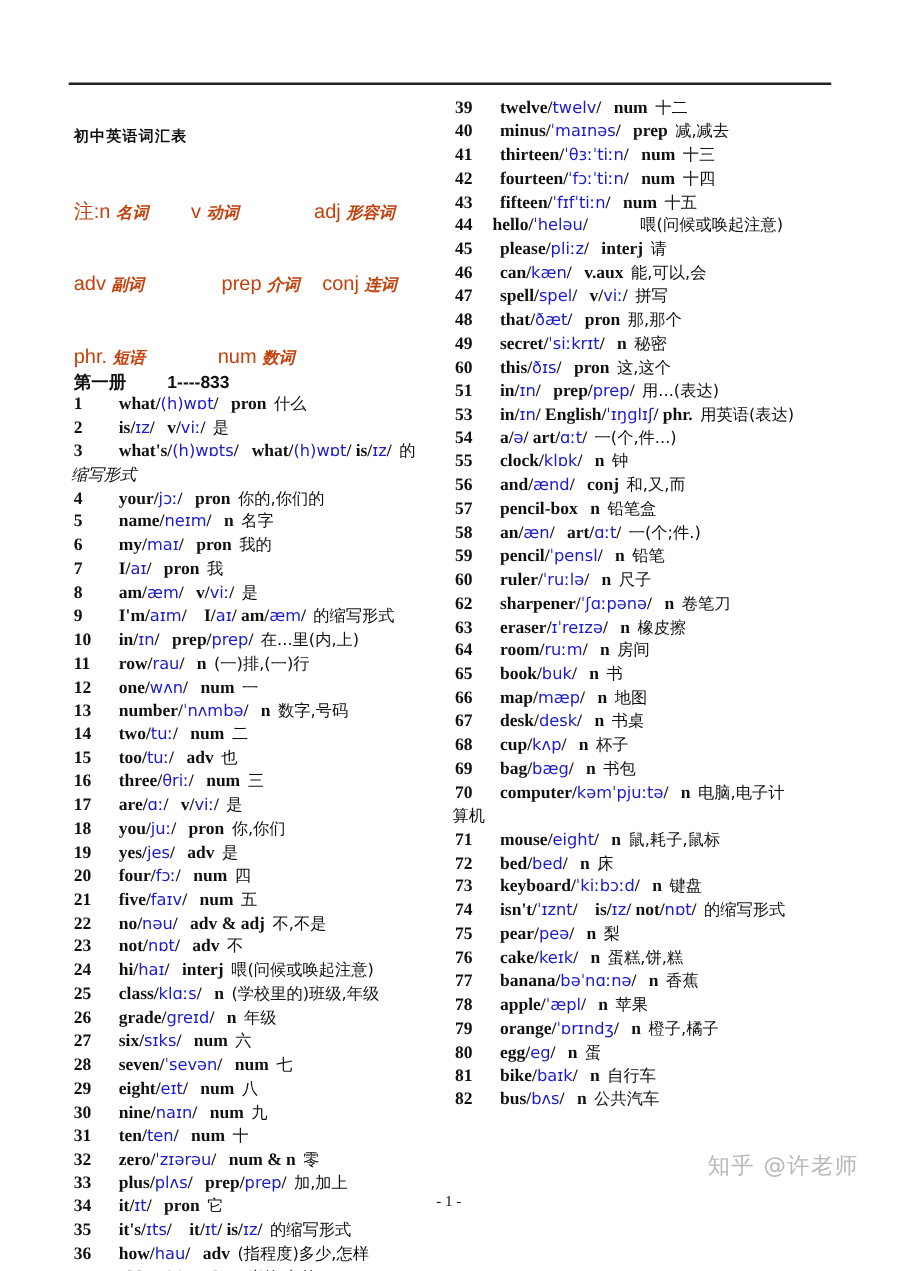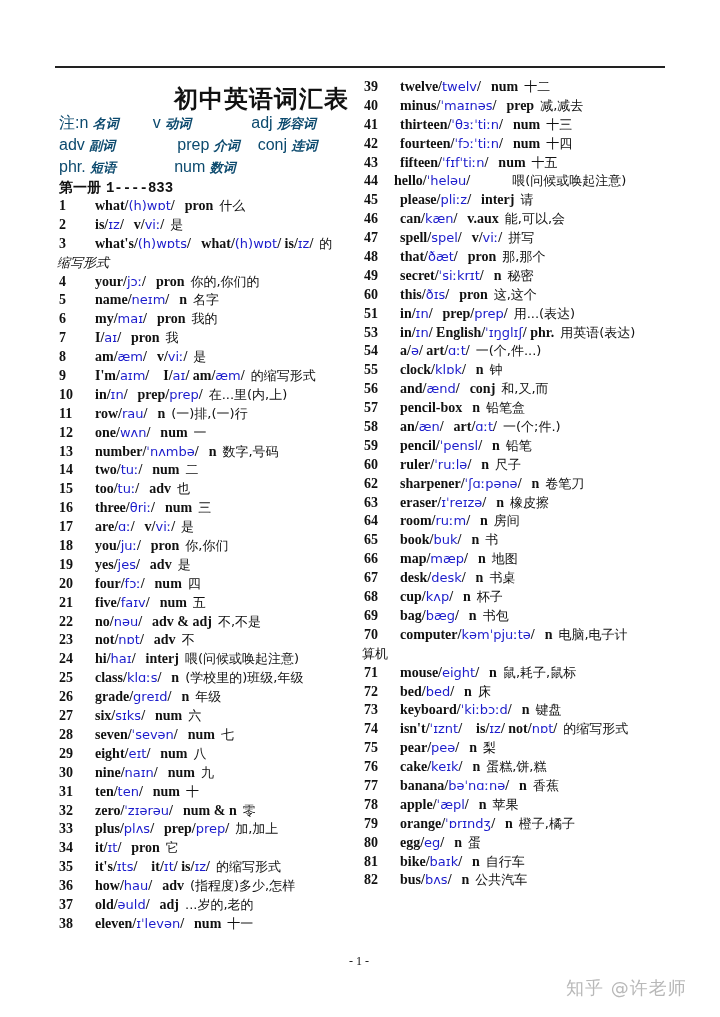--- a/index.html
+++ b/index.html
@@ -2,35 +2,35 @@
 <html><head>
 <meta charset="utf-8">
 <style>
   * { margin: 0; padding: 0; box-sizing: border-box; }
   html, body { width: 720px; height: 1017px; background: #ffffff; overflow: hidden; }
   body { position: relative; font-family: "Liberation Serif", "DejaVu Serif", serif; color: #111; }
   .rule { position: absolute; left: 55px; top: 66px; width: 610px; height: 2px; background: #222; }
   .col { position: absolute; top: 78px; }
   .col-left { left: 59px; width: 305px; }
   .col-right { left: 364px; width: 320px; top: 78px; }
-  .title { font-family: "DejaVu Sans", sans-serif; font-weight: bold; font-size: 24px; text-align: right; width: 290px; margin-top: 8px; height: 26px; line-height: 26px; letter-spacing: 1px; }
-  .legend-line { font-family: "DejaVu Sans", sans-serif; color: #0c4a6e; font-size: 15px; height: 22px; line-height: 22px; white-space: nowrap; }
+  .title { font-family: "DejaVu Sans", sans-serif; font-weight: bold; font-size: 12px; text-align: left; width: 290px; margin-top: 18px; height: 26px; line-height: 26px; letter-spacing: 1px; }
+  .legend-line { font-family: "DejaVu Sans", sans-serif; color: #c2410c; font-size: 15px; height: 22px; line-height: 22px; white-space: nowrap; margin-top: 36px; }
   .legend-line .abbr { font-family: "Liberation Sans", sans-serif; font-size: 16px; }
   .legend-line .cn { font-family: "DejaVu Serif", serif; font-weight: bold; font-style: italic; font-size: 13px; }
   .section { font-weight: bold; font-size: 14px; height: 19px; line-height: 19px; font-family: "DejaVu Sans", sans-serif; }
-  .section .en { font-family: Liberation Mono, monospace; }
+  .section .en { font-family: Liberation Sans, sans-serif; margin-left: 28px; }
   .row { height: 18.9px; line-height: 18.9px; font-size: 14px; white-space: nowrap; }
   .row .num { display: inline-block; width: 36px; font-weight: bold; }
   .row .word { font-weight: bold; }
   .row .ipa { color: #1c1ccc; font-family: "DejaVu Sans", sans-serif; font-size: 13px; }
   .row .pos { font-weight: bold; margin-left: 10px; }
   .row .cn { font-family: "DejaVu Sans", sans-serif; font-size: 13px; margin-left: 6px; }
   .row .cn.tight { margin-left: 0; }
   .page-num { position: absolute; top: 954px; left: 349px; font-size: 12px; }
-  .watermark { position: absolute; top: 976px; left: 566px; font-family: "DejaVu Sans", sans-serif; font-size: 18px; color: #b8b8b8; letter-spacing: 1px; }
+  .watermark { position: absolute; top: 920px; left: 566px; font-family: "DejaVu Sans", sans-serif; font-size: 18px; color: #b8b8b8; letter-spacing: 1px; }
 </style>
 </head>
 <body>
 
 <div class="rule"></div>
 
 <div class="col col-left">
   <div class="title">初中英语词汇表</div>
   <div id="legend">
       <div class="legend-line"><span style="margin-left: 0px;"><span class="abbr">注:n </span><span class="cn">名词</span></span><span style="margin-left: 34px;"><span class="abbr">v </span><span class="cn">动词</span></span><span style="margin-left: 60px;"><span class="abbr">adj </span><span class="cn">形容词</span></span></div>

